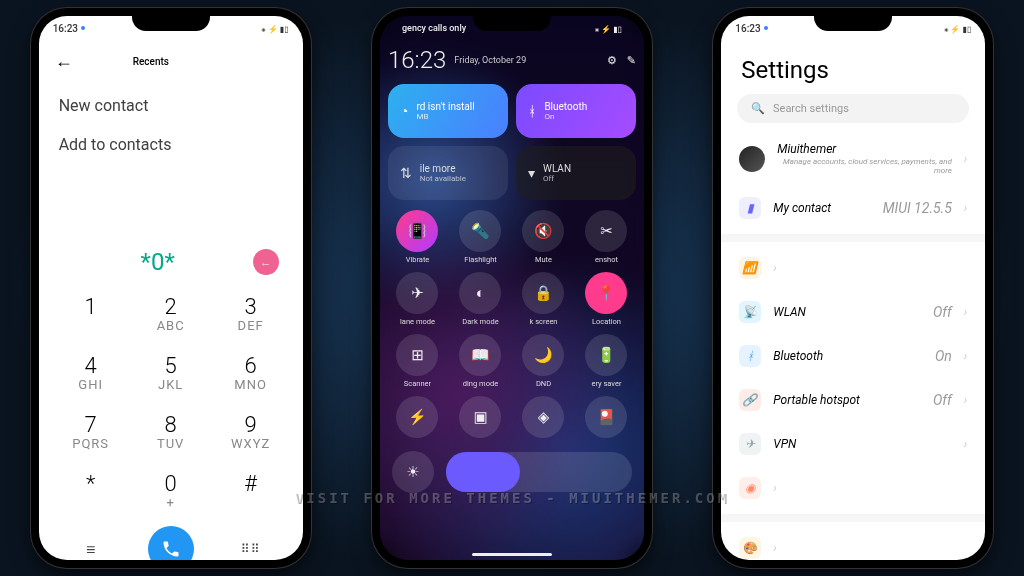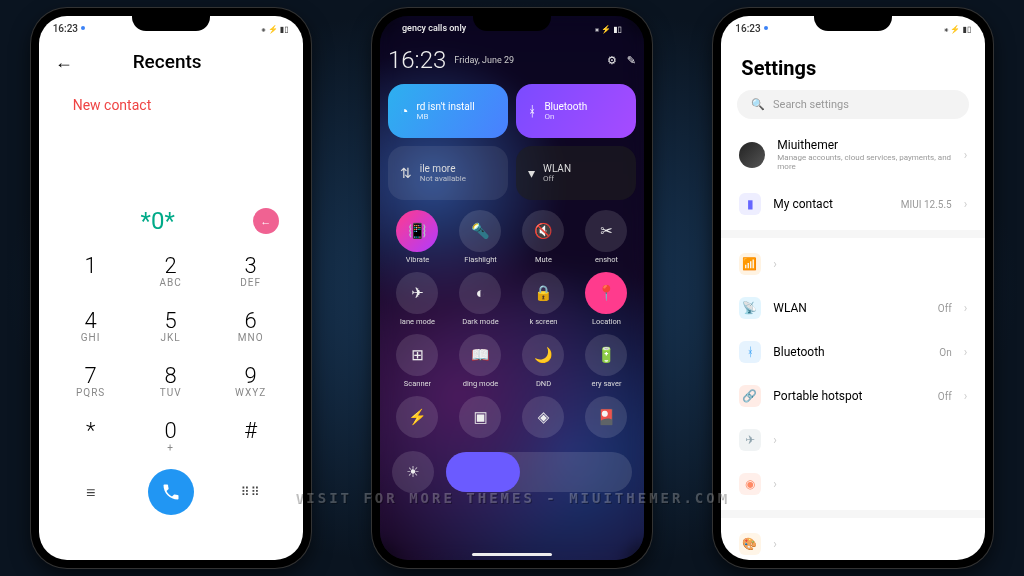--- a/index.html
+++ b/index.html
@@ -29,37 +29,37 @@
   }
   .sb-dark { color: #333; }
   .sb-light { color: #eee; font-size: 9px; }
   .status-time { display: flex; align-items: center; gap: 3px; }
   .status-dot { width: 4px; height: 4px; border-radius: 50%; background: #3b82f6; }
   .status-right { display: flex; gap: 2px; font-size: 8px; align-items: center; }
 
   
   .p1-header { display: flex; align-items: center; padding: 10px 16px; gap: 20px; }
   .p1-back { font-size: 18px; cursor: pointer; }
-  .p1-title { font-size: 19px; font-weight: 500; margin-left: 40px; }
+  .p1-title { font-size: 10px; font-weight: 500; margin-left: 40px; }
   .p1-actions { padding: 4px 20px; }
-  .p1-action { color: #ef4444; font-size: 14px; padding: 10px 0; cursor: pointer; margin-left: 14px; }
+  .p1-action { color: #404040; font-size: 16px; padding: 10px 0; cursor: pointer; }
   .p1-input-row {
     margin-top: 80px; padding: 0 24px; display: flex; align-items: center;
     justify-content: space-between;
   }
   .p1-input { color: #0a8; font-size: 24px; font-weight: 400; flex: 1; text-align: center; }
   .p1-del {
     width: 26px; height: 26px; border-radius: 50%; background: #f06292;
     display: flex; align-items: center; justify-content: center; color: #fff;
     font-size: 11px; cursor: pointer;
   }
   .keypad { display: grid; grid-template-columns: repeat(3,1fr); padding: 8px 12px 0; }
   .key { text-align: center; padding: 10px 0; cursor: pointer; }
   .key-digit { font-size: 22px; font-weight: 300; color: #000; }
-  .key-letters { font-size: 10px; color: #888; letter-spacing: 1px; margin-top: -1px; }
+  .key-letters { font-size: 13px; color: #888; letter-spacing: 1px; margin-top: -1px; }
   .p1-bottom { display: grid; grid-template-columns: repeat(3,1fr); padding: 6px 12px 8px; align-items: center; }
   .p1-menu { text-align: center; font-size: 16px; color: #444; cursor: pointer; }
   .p1-call {
     justify-self: center; width: 46px; height: 46px; border-radius: 50%;
     background: #2196f3; display: flex; align-items: center; justify-content: center;
     color: #fff; cursor: pointer;
   }
   .p1-call svg { width: 20px; height: 20px; fill: #fff; }
   .p1-grid-icon { text-align: center; cursor: pointer; color: #444; font-size: 12px; letter-spacing: 1px; }
 
@@ -112,39 +112,39 @@
     position: relative; cursor: pointer;
   }
   .p2-brightness-fill {
     position: absolute; left: 0; top: 0; bottom: 0; width: 40%;
     background: #6b5bff; border-radius: 20px;
   }
   .p2-homebar { position: absolute; bottom: 4px; left: 50%; transform: translateX(-50%);
     width: 80px; height: 3px; border-radius: 3px; background: #eee; }
 
   
-  .p3-title { font-size: 20px; font-weight: 700; padding: 16px 20px 10px; }
+  .p3-title { font-size: 24px; font-weight: 400; padding: 16px 20px 10px; }
   .p3-search {
     margin: 0 16px; background: #f3f3f3; border-radius: 20px;
     padding: 8px 14px; display: flex; align-items: center; gap: 8px;
     color: #999; font-size: 11px; cursor: text;
   }
   .p3-item {
     display: flex; align-items: center; padding: 11px 18px; gap: 12px;
-    font-size: 12px; cursor: pointer;
+    font-size: 12px; cursor: pointer; font-style: italic;
   }
   .p3-item-icon {
     width: 22px; height: 22px; border-radius: 6px;
     display: flex; align-items: center; justify-content: center;
     font-size: 12px; flex-shrink: 0;
   }
   .p3-item-main { flex: 1; }
   .p3-item-label { color: #000; }
-  .p3-item-sub { font-size: 8px; color: #999; margin-top: 1px; }
-  .p3-item-value { font-size: 10px; color: #999; }
+  .p3-item-sub { font-size: 8px; color: #999; margin-top: 1px; text-align: right; }
+  .p3-item-value { font-size: 14px; color: #999; }
   .p3-chevron { color: #ccc; font-size: 12px; }
   .p3-divider { height: 8px; background: #f6f6f6; margin: 4px 0; }
   .avatar { width: 26px; height: 26px; border-radius: 50%; background: linear-gradient(135deg,#222,#555); flex-shrink: 0; }
 
   .watermark {
     position: absolute; bottom: 70px; left: 50%; transform: translateX(-50%);
     font-family: monospace; font-size: 14px; letter-spacing: 3px;
     color: rgba(255,255,255,.25); text-transform: uppercase; font-weight: bold;
     pointer-events: none; text-shadow: 1px 1px 0 rgba(0,0,0,.3);
   }
@@ -161,20 +161,21 @@
           <span class="status-dot"></span>
         </div>
       <div class="status-right">⁕ ⚡ ▮▯</div>
     </div>
     <div class="p1-header">
       <span class="p1-back">←</span>
       <span class="p1-title">Recents</span>
     </div>
     <div class="p1-actions" id="p1-actions">
         <div class="p1-action">New contact</div>
+        <div class="p1-action">Add to contacts</div>
       </div>
     <div class="p1-input-row">
       <span class="p1-input">*0*</span>
       <span class="p1-del">←</span>
     </div>
     <div class="keypad" id="keypad">
         <div class="key">
           <div class="key-digit">1</div>
           <div class="key-letters"></div>
         </div>
@@ -238,21 +239,21 @@
 <div class="phone">
   <div class="screen p2-screen">
     <div class="notch"></div>
     <div class="p2-layer">
       <div class="statusbar sb-light">
         <span>gency calls only</span>
         <div class="status-right">⁕ ⚡ ▮▯</div>
       </div>
       <div class="p2-timerow">
         <span class="p2-time">16:23</span>
-        <span class="p2-date">Friday, June 29</span>
+        <span class="p2-date">Friday, October 29</span>
         <div class="p2-topicons">
           <span>⚙</span>
           <span>✎</span>
         </div>
       </div>
       <div class="p2-bigtiles">
         <div class="tile tile-sim">
           <div class="tile-row">
               <span class="tile-icon">◔</span>
             <div>
@@ -422,20 +423,23 @@
         <div class="p3-item">
           <div class="p3-item-icon" style="background:#ff704322;color:#ff7043">🔗</div>
           <div class="p3-item-main">
             <div class="p3-item-label">Portable hotspot</div>
           </div>
           <span class="p3-item-value">Off</span>
           <span class="p3-chevron">›</span>
         </div>
         <div class="p3-item">
           <div class="p3-item-icon" style="background:#90a4ae22;color:#90a4ae">✈</div>
+          <div class="p3-item-main">
+            <div class="p3-item-label">VPN</div>
+          </div>
           <span class="p3-chevron">›</span>
         </div>
         <div class="p3-item">
           <div class="p3-item-icon" style="background:#ff8a6522;color:#ff8a65">◉</div>
           <span class="p3-chevron">›</span>
         </div>
       </div>
     <div class="p3-divider"></div>
     <div id="p3-list2">
         <div class="p3-item">

